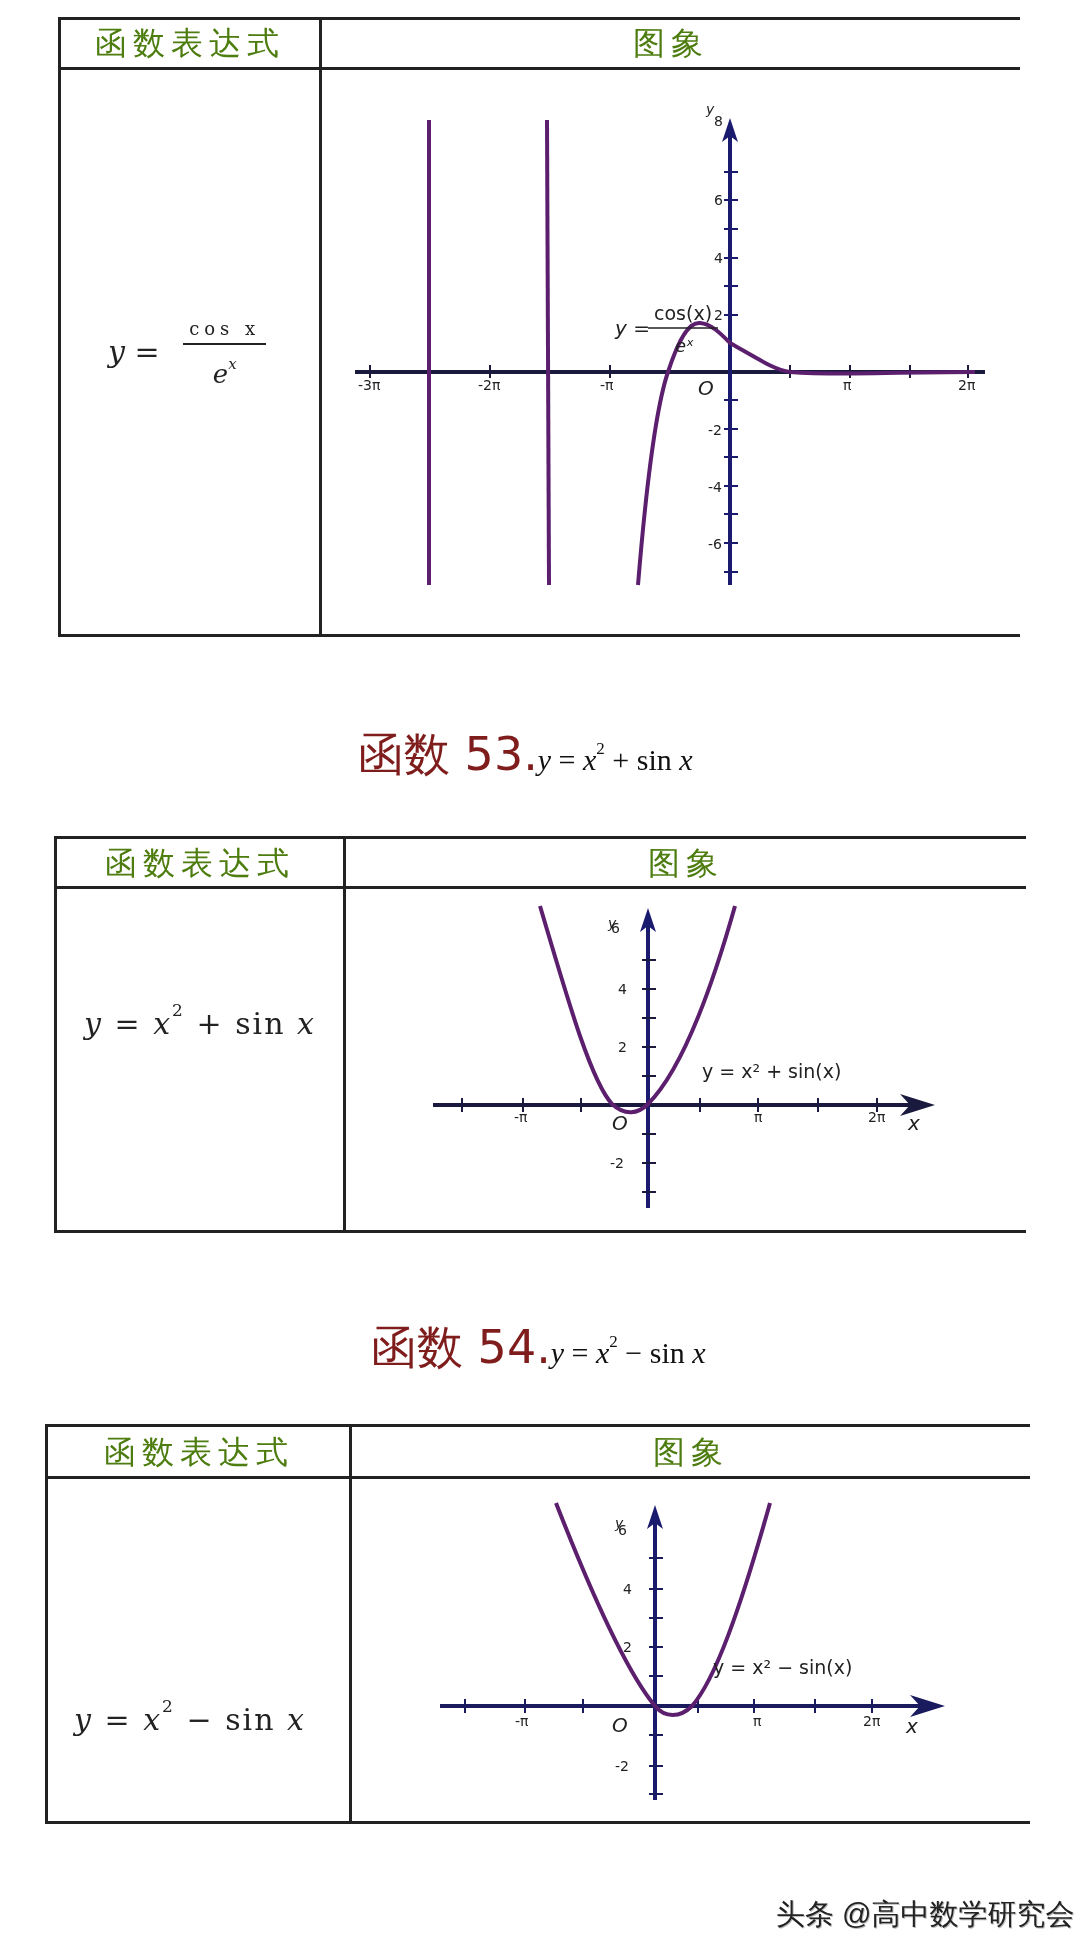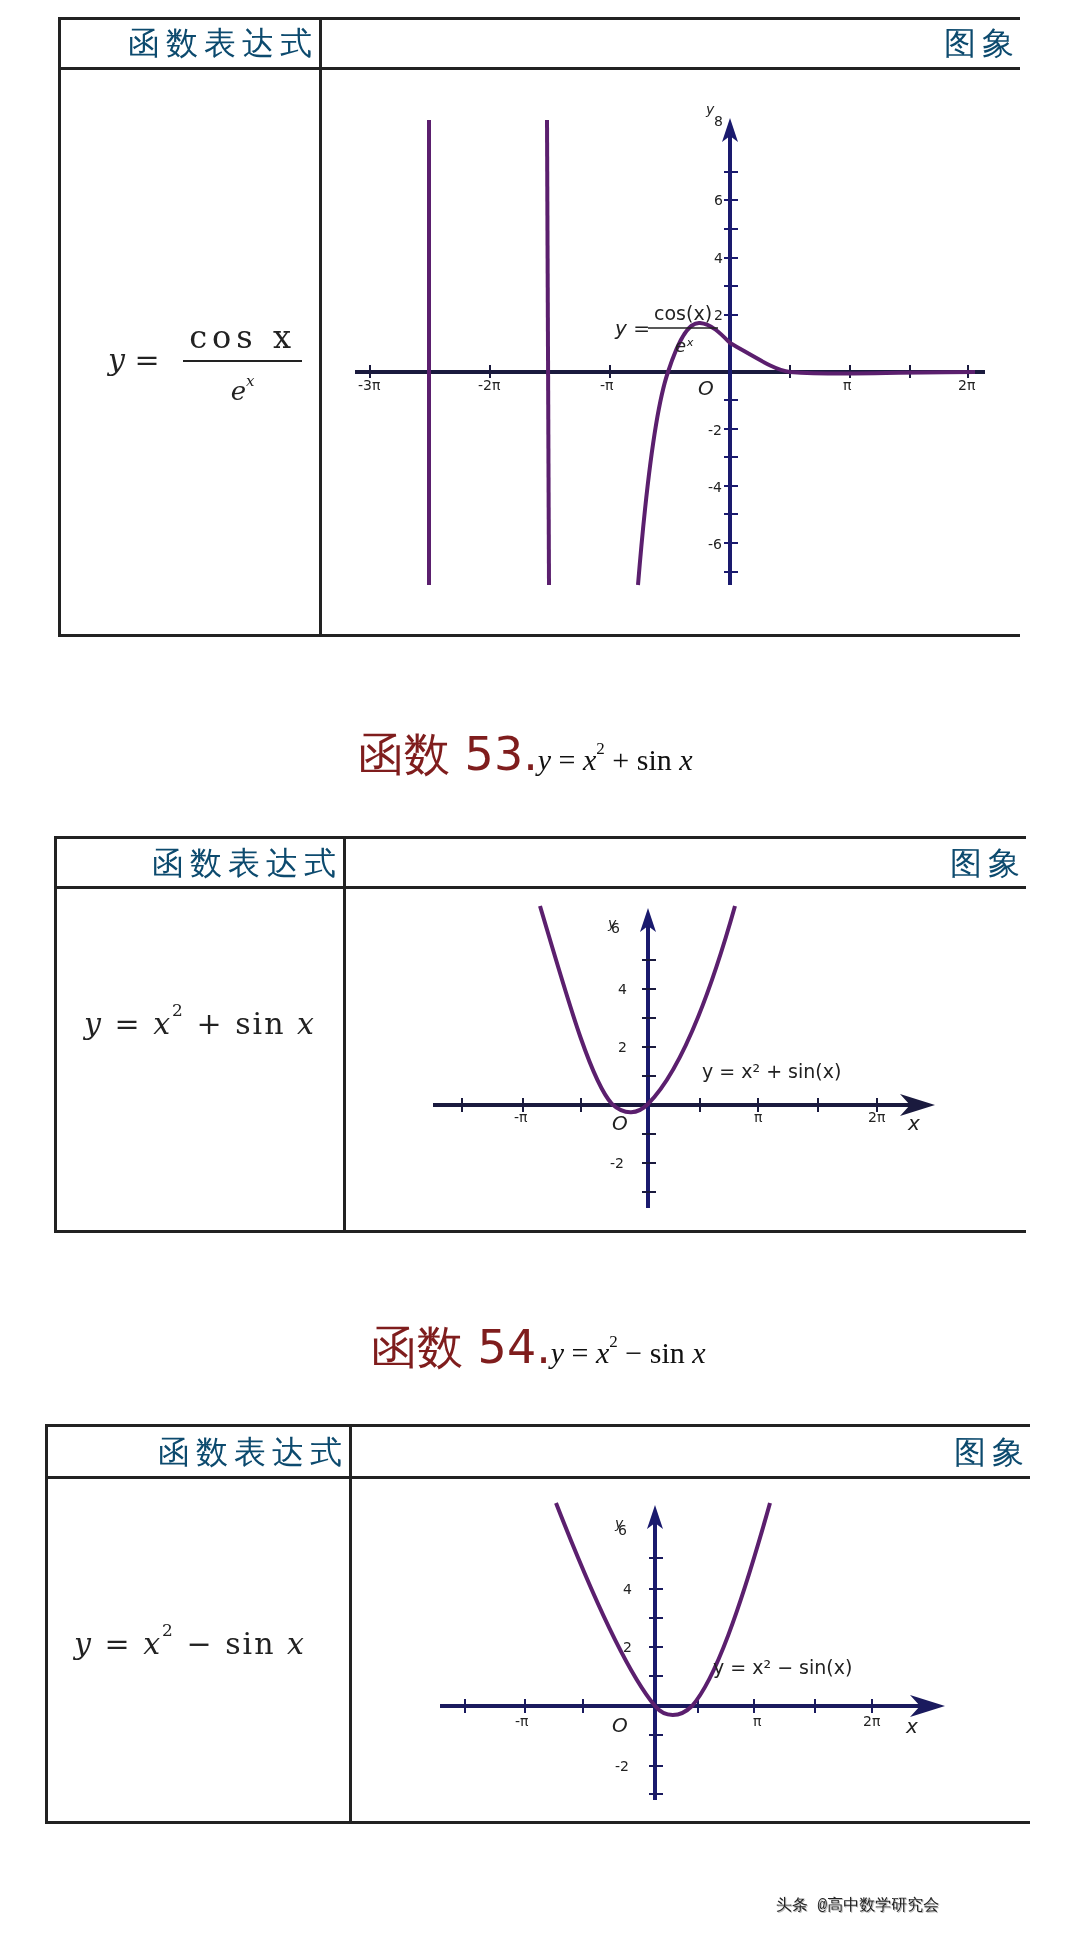--- a/index.html
+++ b/index.html
@@ -2,36 +2,36 @@
 <html><head>
 <meta charset="utf-8">
 <style>
   html, body { margin:0; padding:0; background:#ffffff; }
   body { width:1080px; height:1947px; position:relative; overflow:hidden;
          font-family:"DejaVu Serif", serif; color:#111; }
   .tbl { position:absolute; }
   .tbl .hline { position:absolute; height:3px; background:#222; }
   .tbl .vline { position:absolute; width:3px; background:#222; }
   .hdr { position:absolute; font-family:Liberation Serif, serif; font-size:32px;
-         letter-spacing:6px; color:#0c4a6e; text-align:right; }
+         letter-spacing:6px; color:#4d7c0f; text-align:center; }
   .expr { position:absolute; font-family:"DejaVu Serif", serif; font-style:normal;
           font-size:30px; color:#222; white-space:nowrap; }
   .expr i { font-style:italic; }
   .expr sup { font-size:17px; vertical-align:18px; }
   .frac { display:inline-block; vertical-align:middle; text-align:center; margin-left:14px; }
-  .frac .num { display:block; padding:0 6px 4px; border-bottom:2px solid #222; letter-spacing:5px; font-size:32px; }
+  .frac .num { display:block; padding:0 6px 4px; border-bottom:2px solid #222; letter-spacing:5px; font-size:18px; }
   .frac .den { display:block; padding-top:10px; font-size:26px; }
   .frac .den sup { font-size:15px; vertical-align:14px; }
   .title { position:absolute; white-space:nowrap; }
   .title .red { font-family:"DejaVu Sans", sans-serif; color:#7f1d1d; font-size:46px; }
   .title .math { font-family:"Liberation Serif", serif; font-size:30px; color:#111; }
   .title .math i { font-style:italic; }
   .title .math sup { font-size:17px; vertical-align:16px; }
   svg text { font-family:"DejaVu Sans", sans-serif; }
-  .watermark { position:absolute; font-family:Liberation Mono, monospace; font-size:16px; color:#222;
+  .watermark { position:absolute; font-family:Liberation Sans, sans-serif; font-size:29px; color:#222;
                text-shadow:1px 1px 0 #bbb; }
 </style>
 </head>
 <body>
 
 <div class="tbl">
   <div class="hline" style="left:58px; top:17px; width:962px;"></div>
   <div class="hline" style="left:58px; top:67px; width:962px;"></div>
   <div class="hline" style="left:58px; top:634px; width:962px;"></div>
   <div class="vline" style="left:58px; top:17px; height:620px;"></div>
@@ -177,21 +177,21 @@
 <div class="tbl">
   <div class="hline" style="left:45px; top:1424px; width:985px;"></div>
   <div class="hline" style="left:48px; top:1476px; width:982px;"></div>
   <div class="hline" style="left:45px; top:1821px; width:985px;"></div>
   <div class="vline" style="left:45px; top:1424px; height:400px;"></div>
   <div class="vline" style="left:349px; top:1424px; height:400px;"></div>
 </div>
 <div class="hdr" style="left:50px; top:1431px; width:298px;">函数表达式</div>
 <div class="hdr" style="left:352px; top:1431px; width:678px;">图象</div>
 
-<div class="expr" style="left:74px; top:1620px; letter-spacing:2px;">
+<div class="expr" style="left:74px; top:1696px; letter-spacing:2px;">
   <i>y</i> <span>=</span> <i>x</i><sup>2</sup> <span>−</span> <span>sin</span> <i>x</i>
 </div>
 
 <svg style="position:absolute; left:420px; top:1480px;" width="560" height="340">
   <g transform="translate(-420,-1480)">
     <line x1="440" y1="1706" x2="935" y2="1706" stroke="#1a1a5e" stroke-width="4"></line>
     <polygon points="945,1706 910,1695 920,1706 910,1717" fill="#1a1a5e"></polygon>
     <line x1="655" y1="1513" x2="655" y2="1800" stroke="#1a1a6e" stroke-width="4"></line>
     <polygon points="655,1505 647,1529 655,1523 663,1529" fill="#1a1a6e"></polygon>
     <g stroke="#1a1a5e" stroke-width="2">

